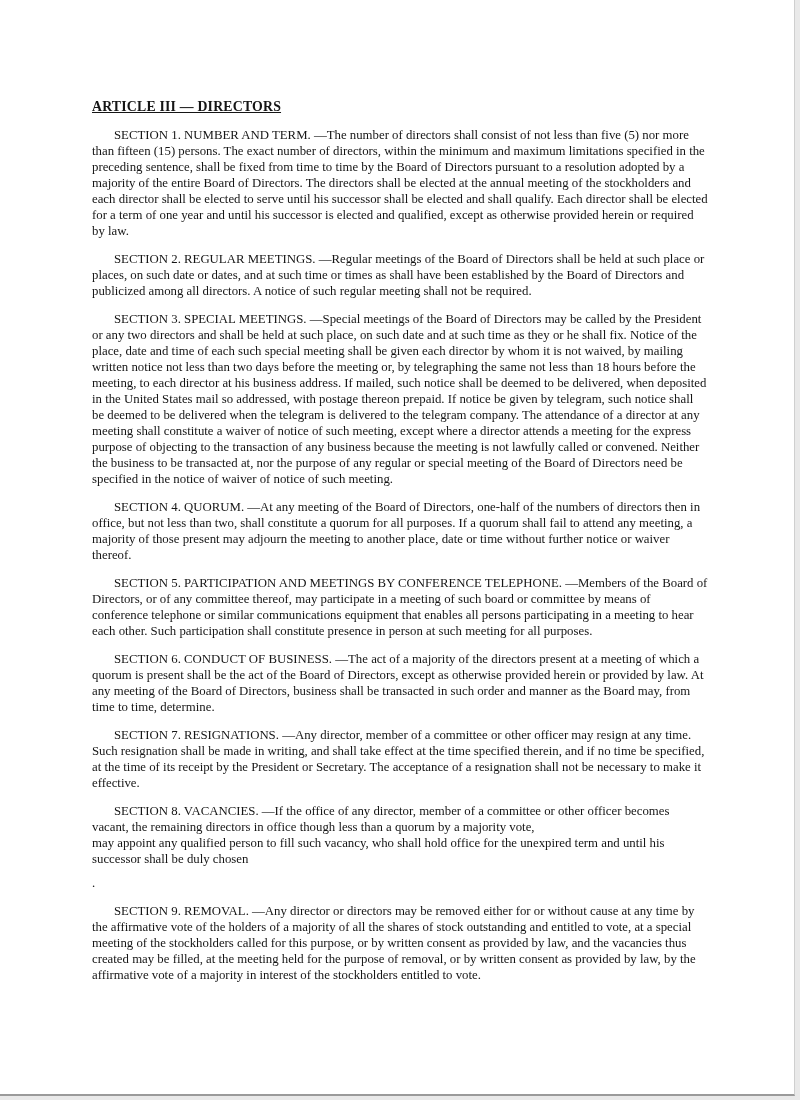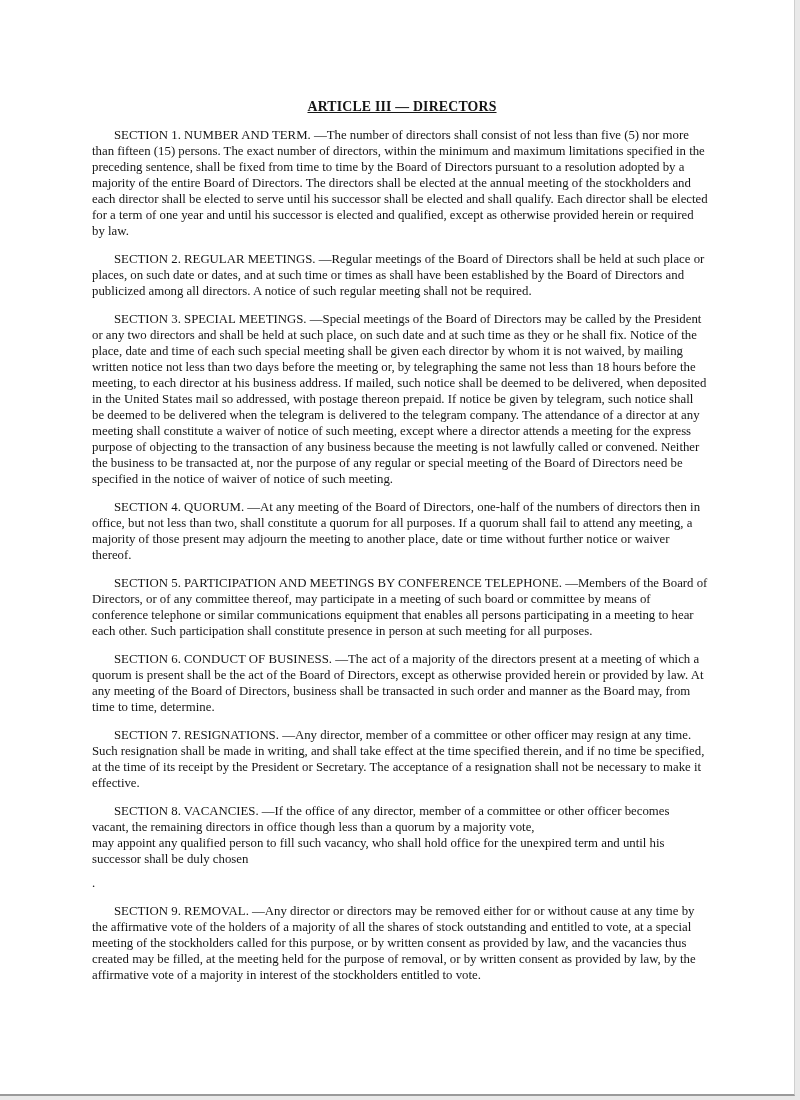--- a/index.html
+++ b/index.html
@@ -30,21 +30,21 @@
     left: 92px;
     top: 98px;
     width: 620px;
     font-family: "Liberation Serif", "DejaVu Serif", serif;
     font-size: 12.8px;
     line-height: 16px;
     color: #151515;
     text-align: left;
   }
   .doc-title {
-    text-align: center;
+    text-align: left;
     font-weight: bold;
     font-size: 13.8px;
     line-height: 17px;
     text-decoration: underline;
     letter-spacing: 0.2px;
     margin: 0 0 8px 0;
     font-family: Liberation Serif, serif;
   }
   p.para {
     margin: 12px 4px 0 0;

